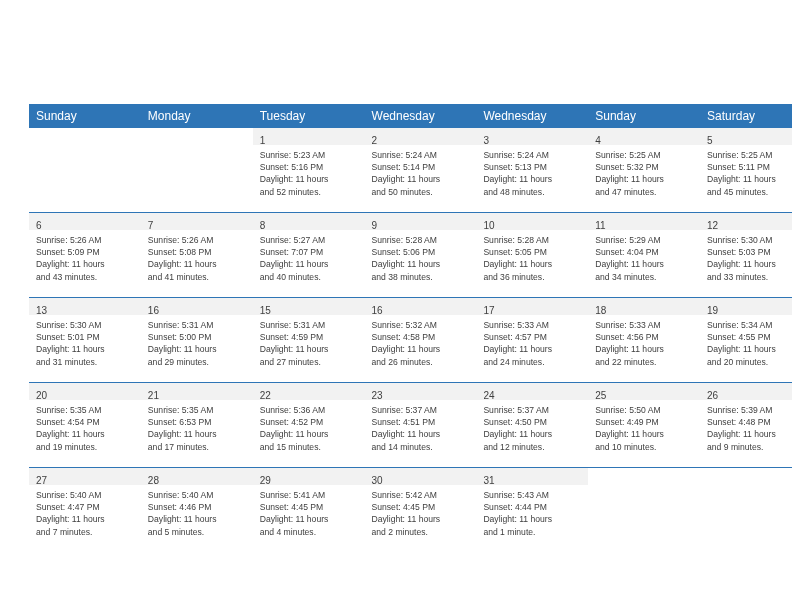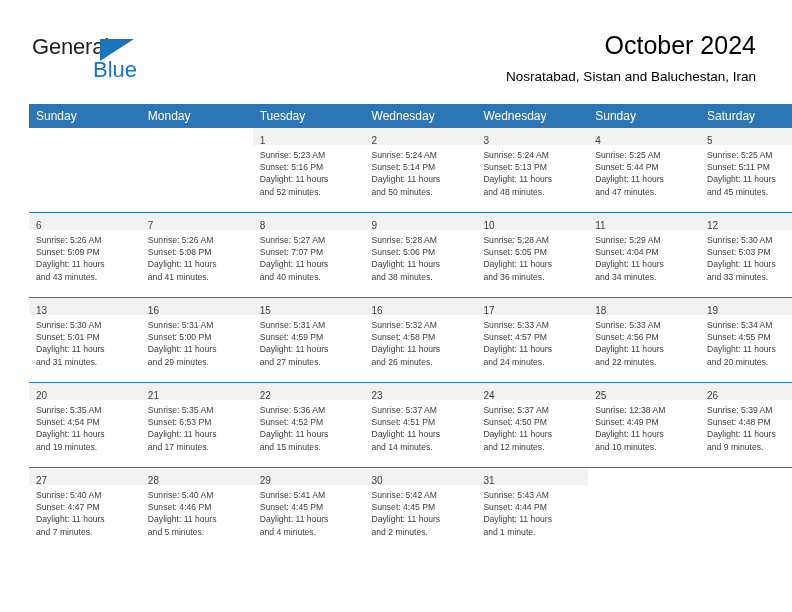--- a/index.html
+++ b/index.html
@@ -140,34 +140,20 @@
     color: #404040;
     line-height: 12.2px;
     white-space: nowrap;
   }
 </style>
 </head>
 <body>
 
 <div class="page">
 
-  <div class="top-header">
-
-    <div class="logo">
-      <span class="logo-general">General</span>
-      <span class="logo-tri"></span>
-      <span class="logo-blue">Blue</span>
-    </div>
-
-    <div class="title-block">
-      <h1 class="cal-title">October 2024</h1>
-      <h2 class="cal-subtitle">Nosratabad, Sistan and Baluchestan, Iran</h2>
-    </div>
-
-  </div>
 
   <table class="calendar">
     <thead>
       <tr id="weekday-row">
           <th>Sunday</th>
           <th>Monday</th>
           <th>Tuesday</th>
           <th>Wednesday</th>
           <th>Wednesday</th>
           <th>Sunday</th>
@@ -217,21 +203,21 @@
                 <div class="dayline">Daylight: 11 hours</div>
                 <div class="dayline">and 48 minutes.</div>
               </div>
             </div>
           </td>
           <td>
             <div class="daycell filled">
               <div class="daynum-band"><span class="daynum">4</span></div>
               <div class="daylines">
                 <div class="dayline">Sunrise: 5:25 AM</div>
-                <div class="dayline">Sunset: 5:44 PM</div>
+                <div class="dayline">Sunset: 5:32 PM</div>
                 <div class="dayline">Daylight: 11 hours</div>
                 <div class="dayline">and 47 minutes.</div>
               </div>
             </div>
           </td>
           <td>
             <div class="daycell filled">
               <div class="daynum-band"><span class="daynum">5</span></div>
               <div class="daylines">
                 <div class="dayline">Sunrise: 5:25 AM</div>
@@ -453,21 +439,21 @@
                 <div class="dayline">Sunset: 4:50 PM</div>
                 <div class="dayline">Daylight: 11 hours</div>
                 <div class="dayline">and 12 minutes.</div>
               </div>
             </div>
           </td>
           <td>
             <div class="daycell filled">
               <div class="daynum-band"><span class="daynum">25</span></div>
               <div class="daylines">
-                <div class="dayline">Sunrise: 12:38 AM</div>
+                <div class="dayline">Sunrise: 5:50 AM</div>
                 <div class="dayline">Sunset: 4:49 PM</div>
                 <div class="dayline">Daylight: 11 hours</div>
                 <div class="dayline">and 10 minutes.</div>
               </div>
             </div>
           </td>
           <td>
             <div class="daycell filled">
               <div class="daynum-band"><span class="daynum">26</span></div>
               <div class="daylines">

